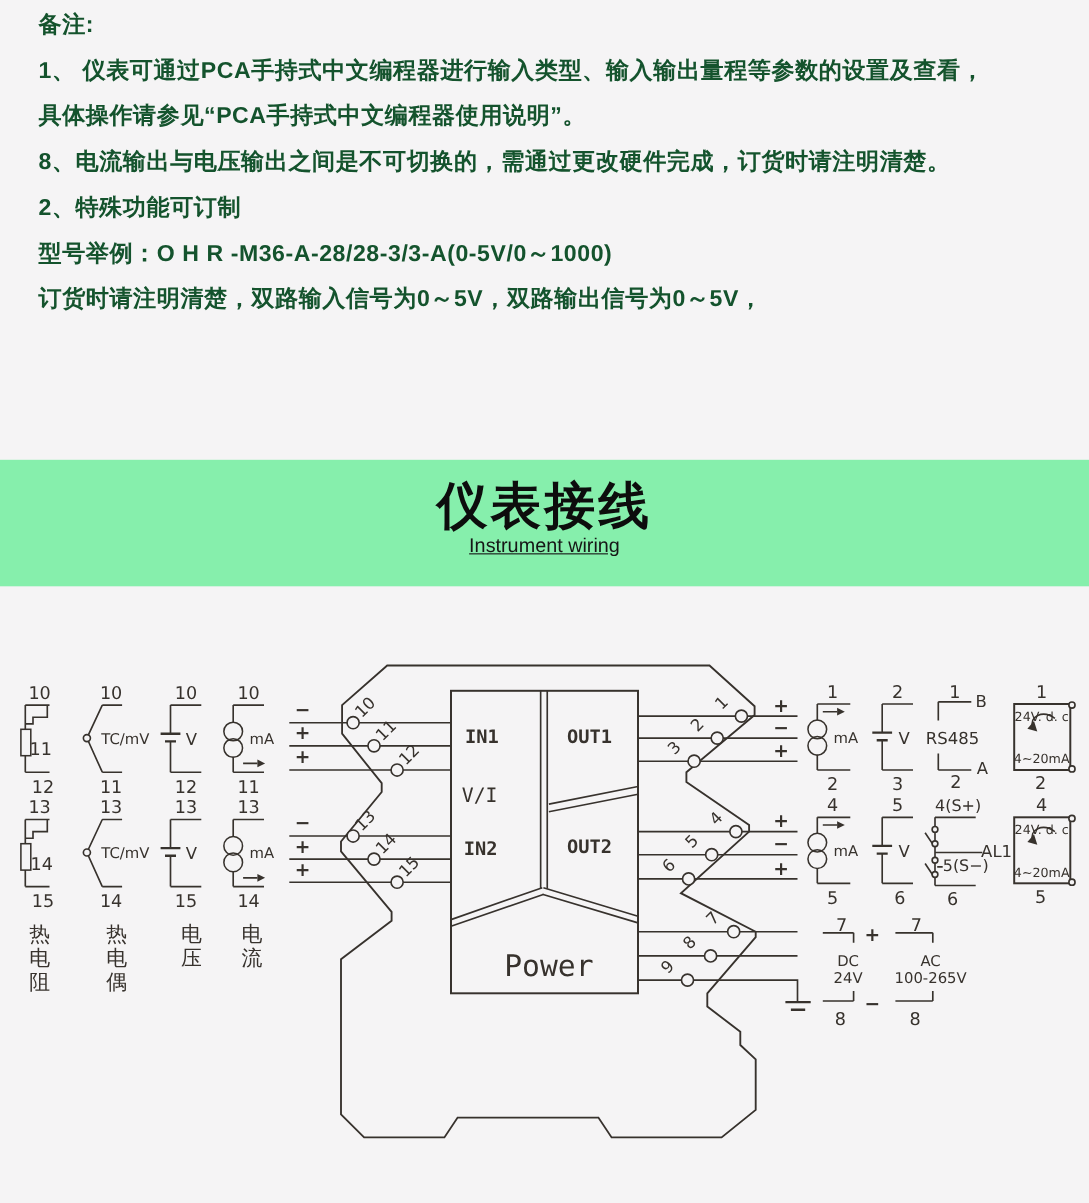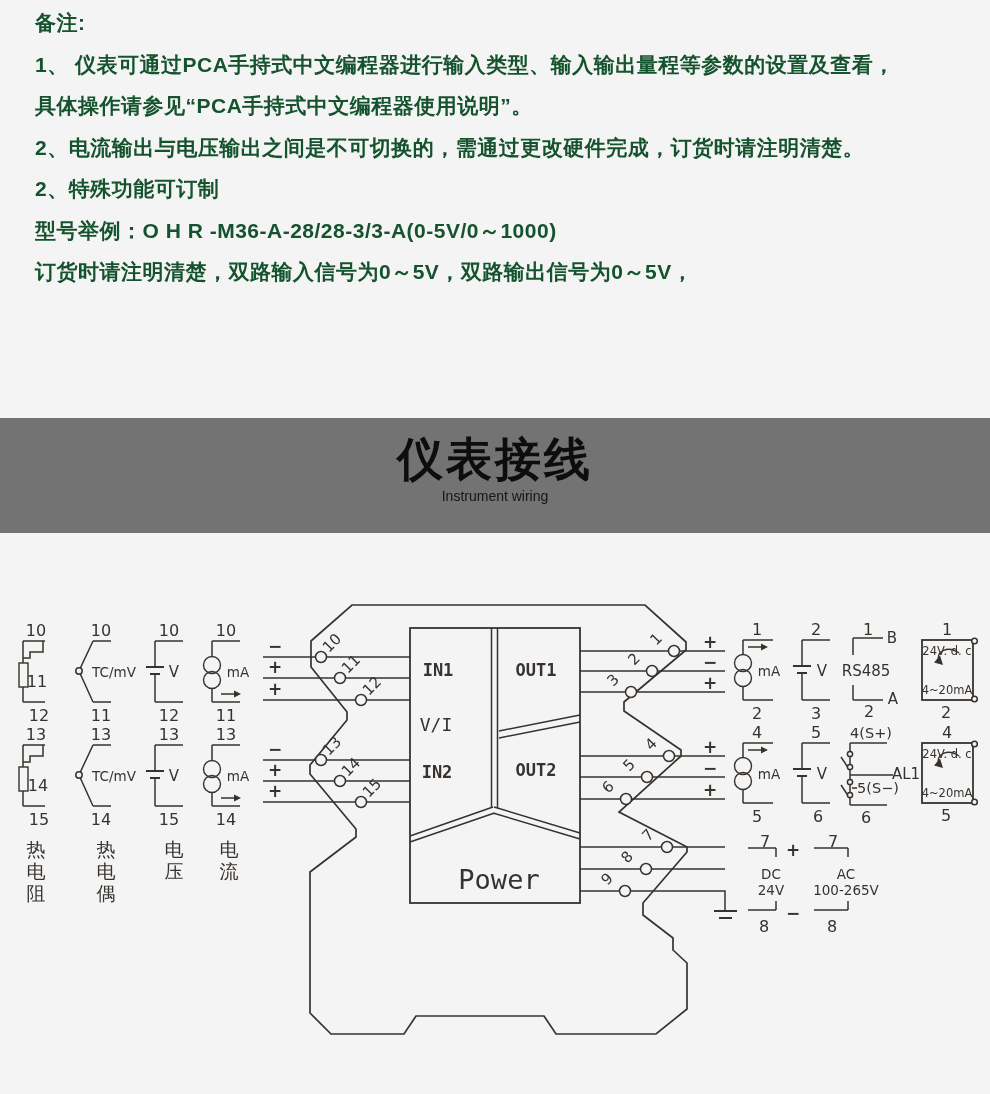--- a/index.html
+++ b/index.html
@@ -2,23 +2,23 @@
 <html><head>
 <meta charset="utf-8">
 <style>
   html,body{margin:0;padding:0;}
   body{width:990px;height:1094px;background:#f5f4f5;font-family:"Liberation Sans",sans-serif;}
   .page{position:relative;width:990px;height:1094px;overflow:hidden;background:#f5f4f5;}
   .notes{position:absolute;top:2px;left:35px;right:15px;font-size:21px;line-height:41.5px;
          color:#14532d;font-weight:bold;letter-spacing:0.5px;}
   .notes p{margin:0;padding:0;white-space:nowrap;}
   .ind2{padding-left:34px;}
-  .banner{position:absolute;top:418px;left:0;width:990px;height:115px;background:#737373;text-align:center;color:#0d0d0d;}
+  .banner{position:absolute;top:418px;left:0;width:990px;height:115px;background:#86efac;text-align:center;color:#0d0d0d;}
   .banner-title{font-size:46px;font-weight:bold;letter-spacing:3px;padding-top:15px;line-height:52px;}
-  .banner-sub{font-size:14px;line-height:22px;color:#161616;}
+  .banner-sub{font-size:18px;line-height:22px;color:#161616;text-decoration:underline;}
   svg{position:absolute;left:0;top:533px;}
   svg text{text-anchor:middle;dominant-baseline:central;fill:#37322d;font-family:"DejaVu Sans",sans-serif;}
   .ln{stroke:#37322d;stroke-width:1.5;fill:none;}
   .thick{stroke-width:2.2;}
   .box{stroke:#37322d;stroke-width:1.8;fill:none;}
   .circ{stroke:#37322d;stroke-width:1.5;fill:#f5f4f5;}
   .src{stroke:#37322d;stroke-width:1.4;fill:none;}
   .fillshape{fill:#37322d;stroke:none;}
   .mono{font-family:"DejaVu Sans Mono","Liberation Mono",monospace;}
   .s11{font-size:11.5px;}.s13{font-size:13.5px;}.s14{font-size:14.5px;}.s15{font-size:15px;}
@@ -28,21 +28,21 @@
 </style>
 </head>
 <body>
 
 <div class="page">
 
   <div class="notes">
     <p>备注:</p>
     <p>1、 仪表可通过PCA手持式中文编程器进行输入类型、输入输出量程等参数的设置及查看，</p>
     <p class="ind2">具体操作请参见“PCA手持式中文编程器使用说明”。</p>
-    <p>2、电流输出与电压输出之间是不可切换的，需通过更改硬件完成，订货时请注明清楚。</p>
+    <p>8、电流输出与电压输出之间是不可切换的，需通过更改硬件完成，订货时请注明清楚。</p>
     <p>2、特殊功能可订制</p>
     <p class="ind2">型号举例：O H R -M36-A-28/28-3/3-A(0-5V/0～1000)</p>
     <p class="ind2">订货时请注明清楚，双路输入信号为0～5V，双路输出信号为0～5V，</p>
   </div>
 
   <div class="banner">
     <div class="banner-title">仪表接线</div>
     <div class="banner-sub">Instrument wiring</div>
   </div>
 

